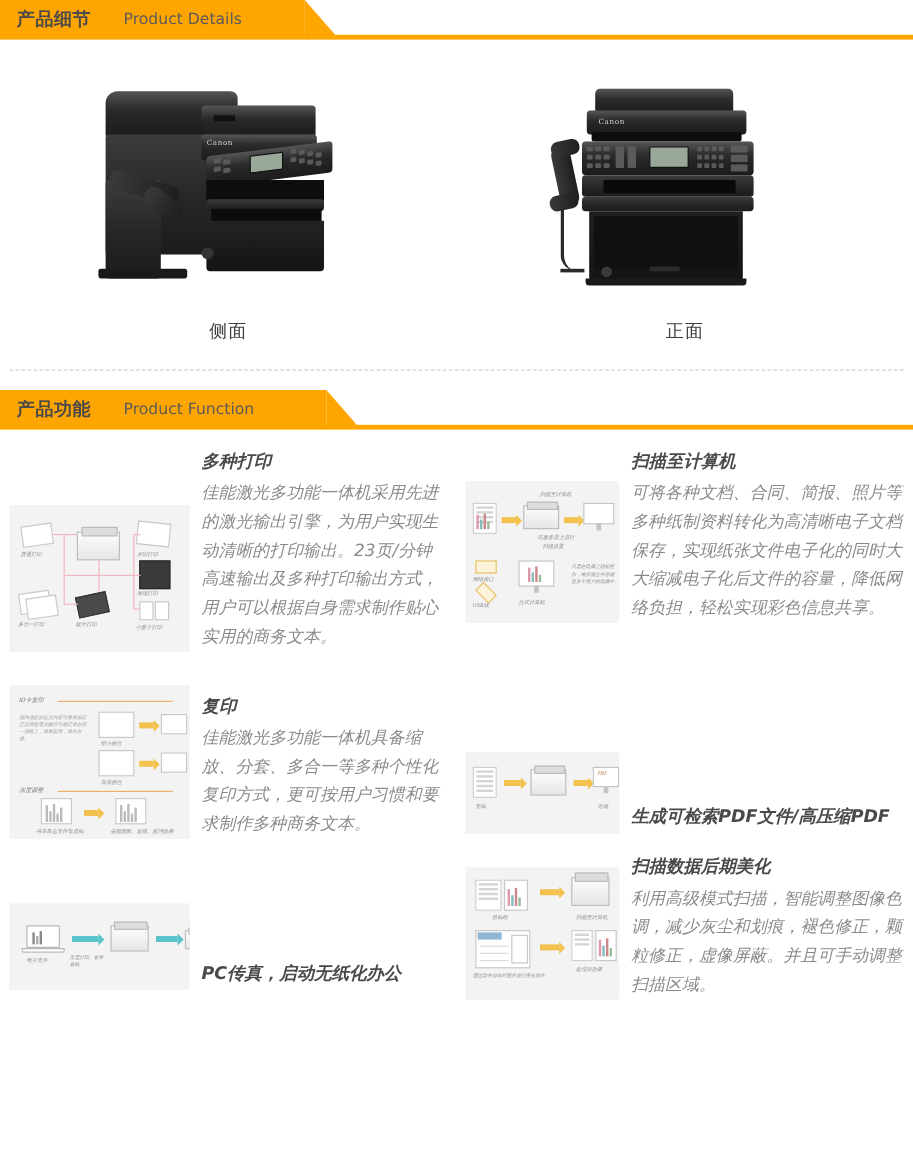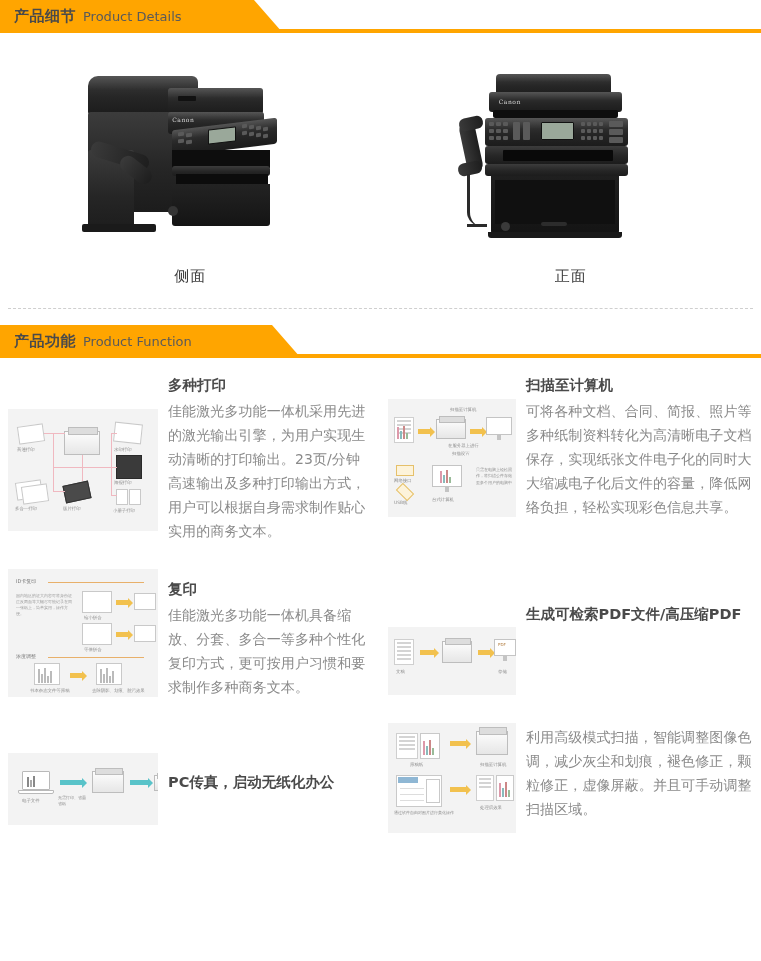--- a/index.html
+++ b/index.html
@@ -23,20 +23,21 @@
     margin-bottom: 0;
   }
   .banner-bar {
     position: absolute;
     left: 0; top: 0;
     height: 32px;
     background: #FFA500;
     display: flex;
     align-items: center;
     padding-left: 14px;
+    gap: 20px;
   }
   .banner-bar.b1 { width: 254px; }
   .banner-bar.b2 { width: 272px; }
   .banner-notch {
     position: absolute;
     top: 0;
     width: 0; height: 0;
     border-style: solid;
     border-width: 32px 0 0 28px;
     border-color: transparent transparent transparent #FFA500;
@@ -94,22 +95,23 @@
     margin: 18px 8px 0 8px;
     border-top: 1px dashed #cfcfcf;
     height: 0;
   }
 
   
   .func-section { padding-top: 14px; }
   .func-col {
     width: 380px;
     display: flex;
-    align-items: center;
+    align-items: flex-end;
     padding: 0 6px 0 8px;
+    font-style: italic;
   }
   .func-thumb {
     flex: 0 0 auto;
     position: relative;
     background: #f4f4f4;
   }
   .func-text {
     flex: 1 1 auto;
     padding-left: 10px;
   }
@@ -588,18 +590,19 @@
             <div class="d-bars" style="left:111px;top:58px;height:16px;">
                 <i style="height:14px;background:#d9a"></i>
                 <i style="height:9px;background:#8bb"></i>
                 <i style="height:15px;background:#c88"></i>
                 <i style="height:7px;background:#9b9"></i>
               </div>
             <div class="d-lbl" style="left:92px;top:82px;">处理后效果</div>
           </div>
         </div>
         <div class="func-text">
+          <h3 class="func-title">扫描数据后期美化</h3>
           <p class="func-body">利用高级模式扫描，智能调整图像色调，减少灰尘和划痕，褪色修正，颗粒修正，虚像屏蔽。并且可手动调整扫描区域。</p>
         </div>
       </div>
     </div>
   </div>
 </div>
 
 </body></html>

